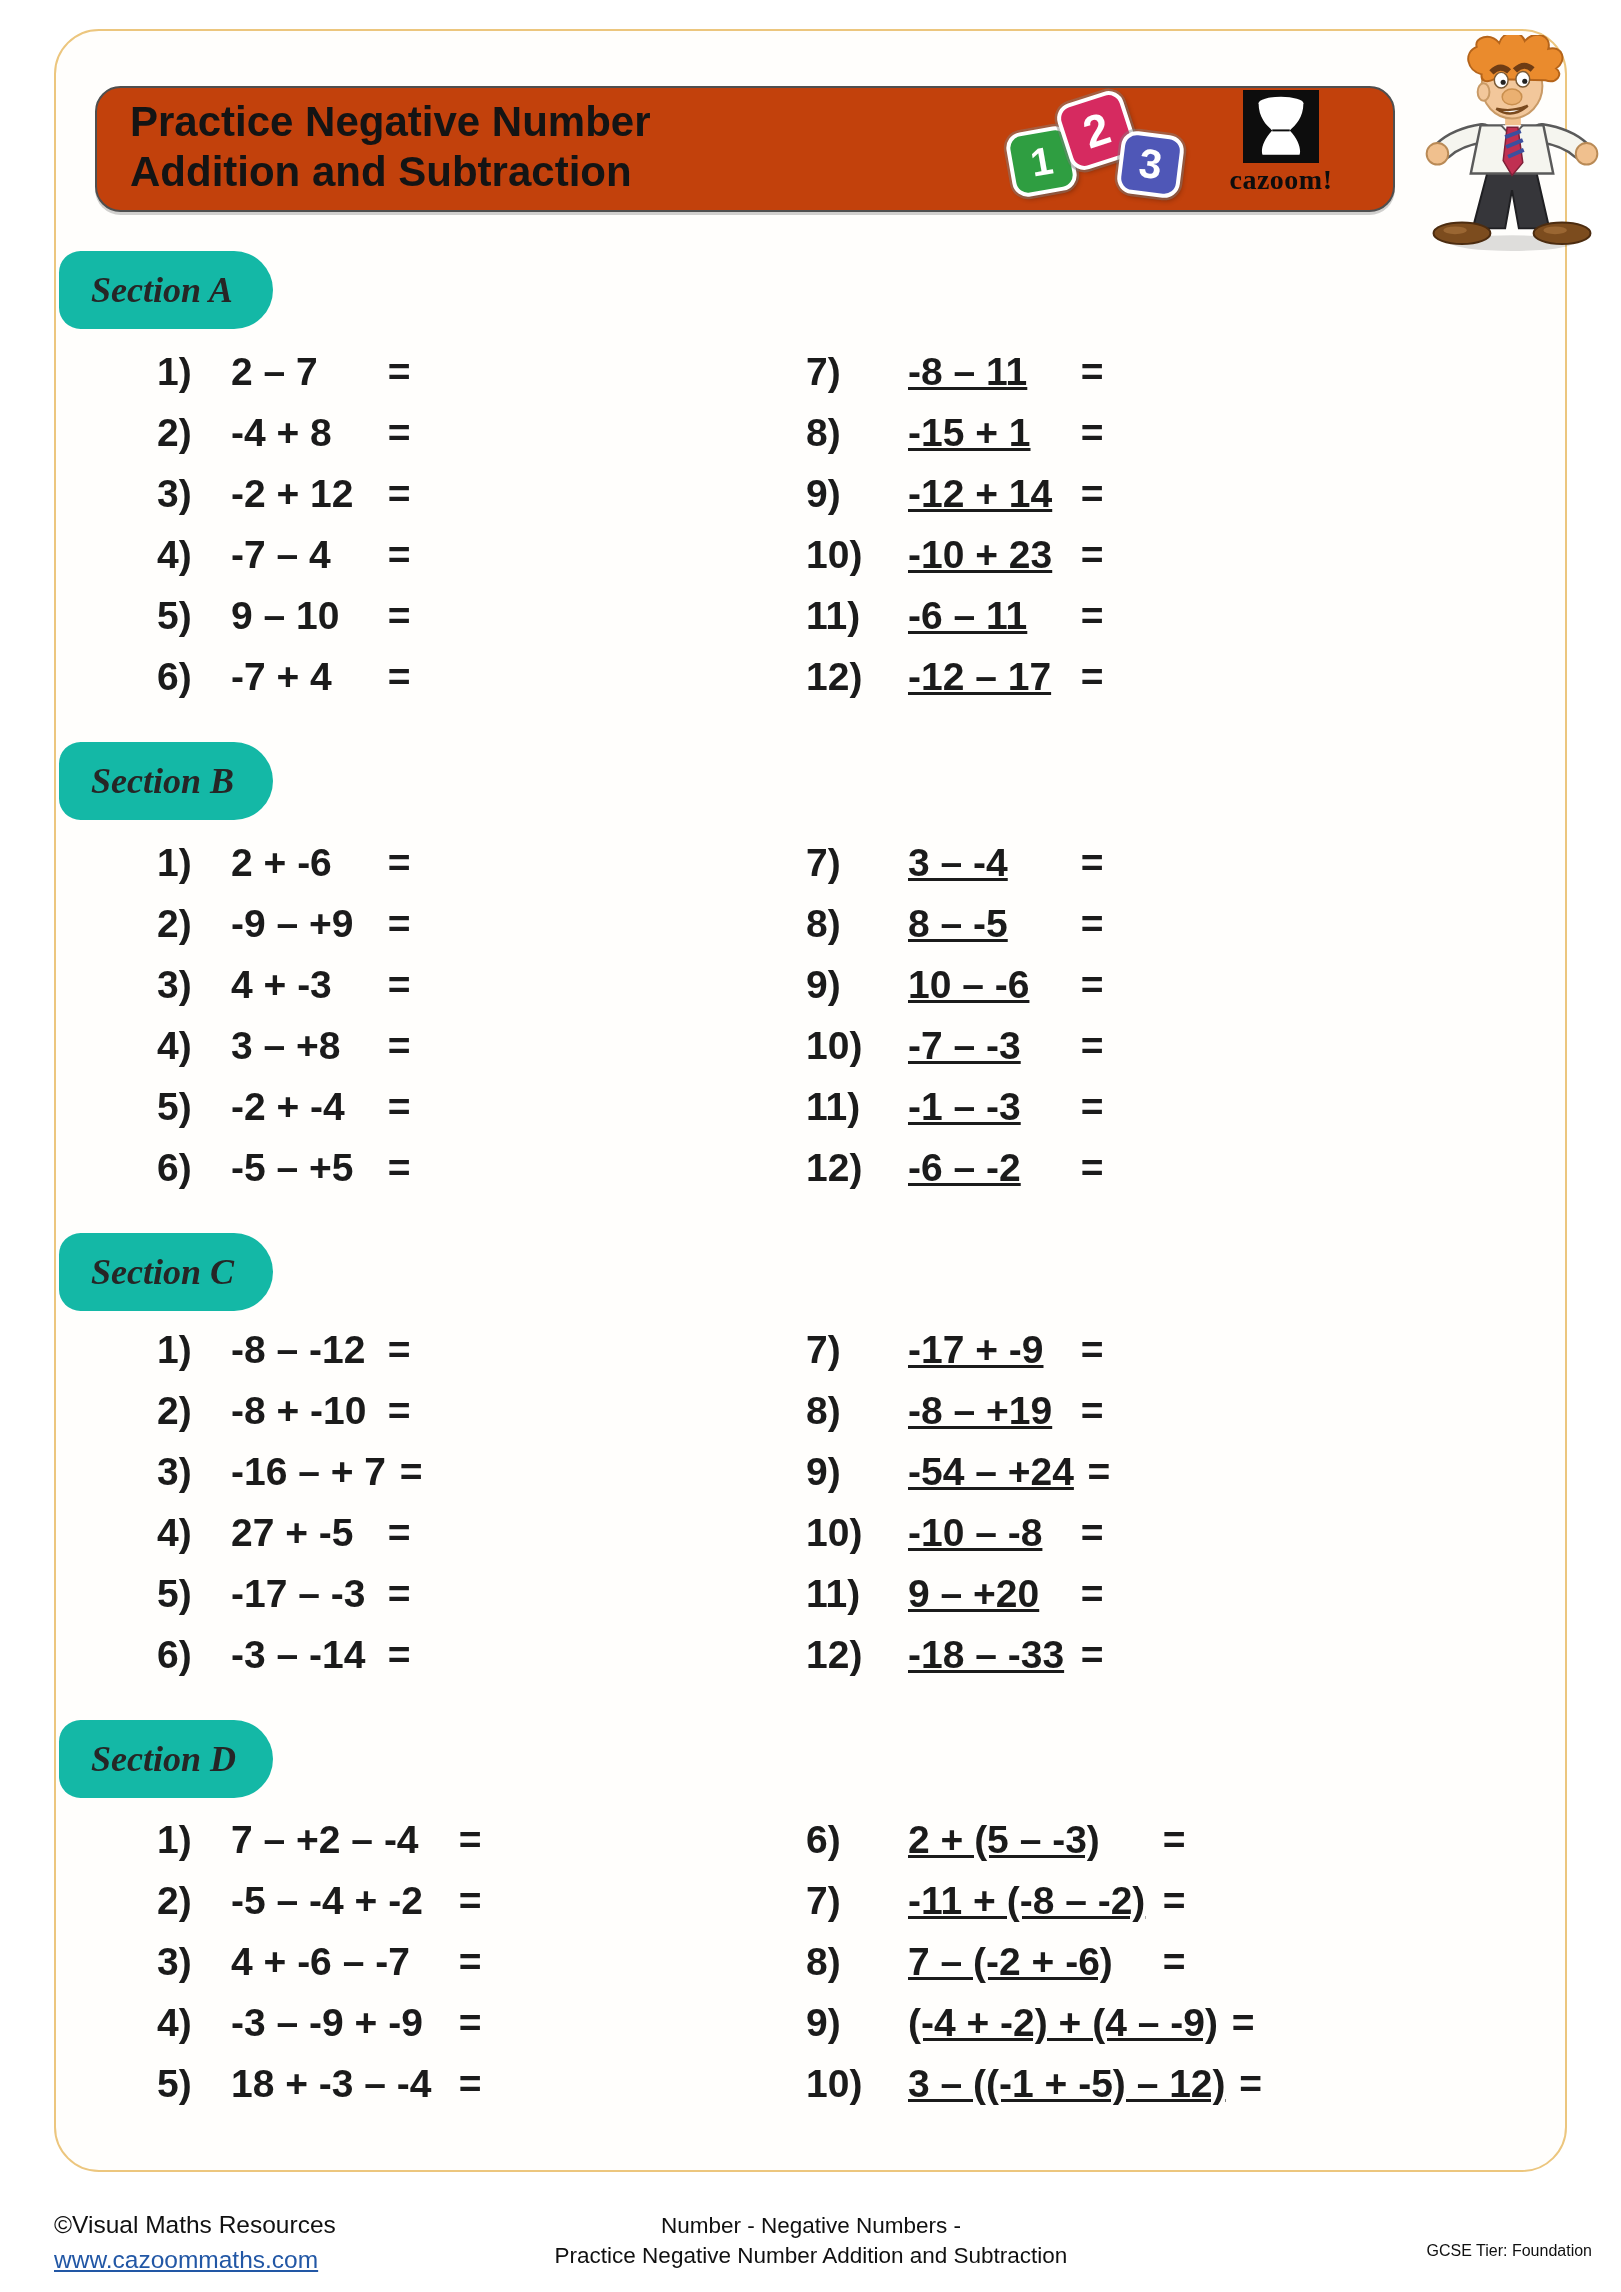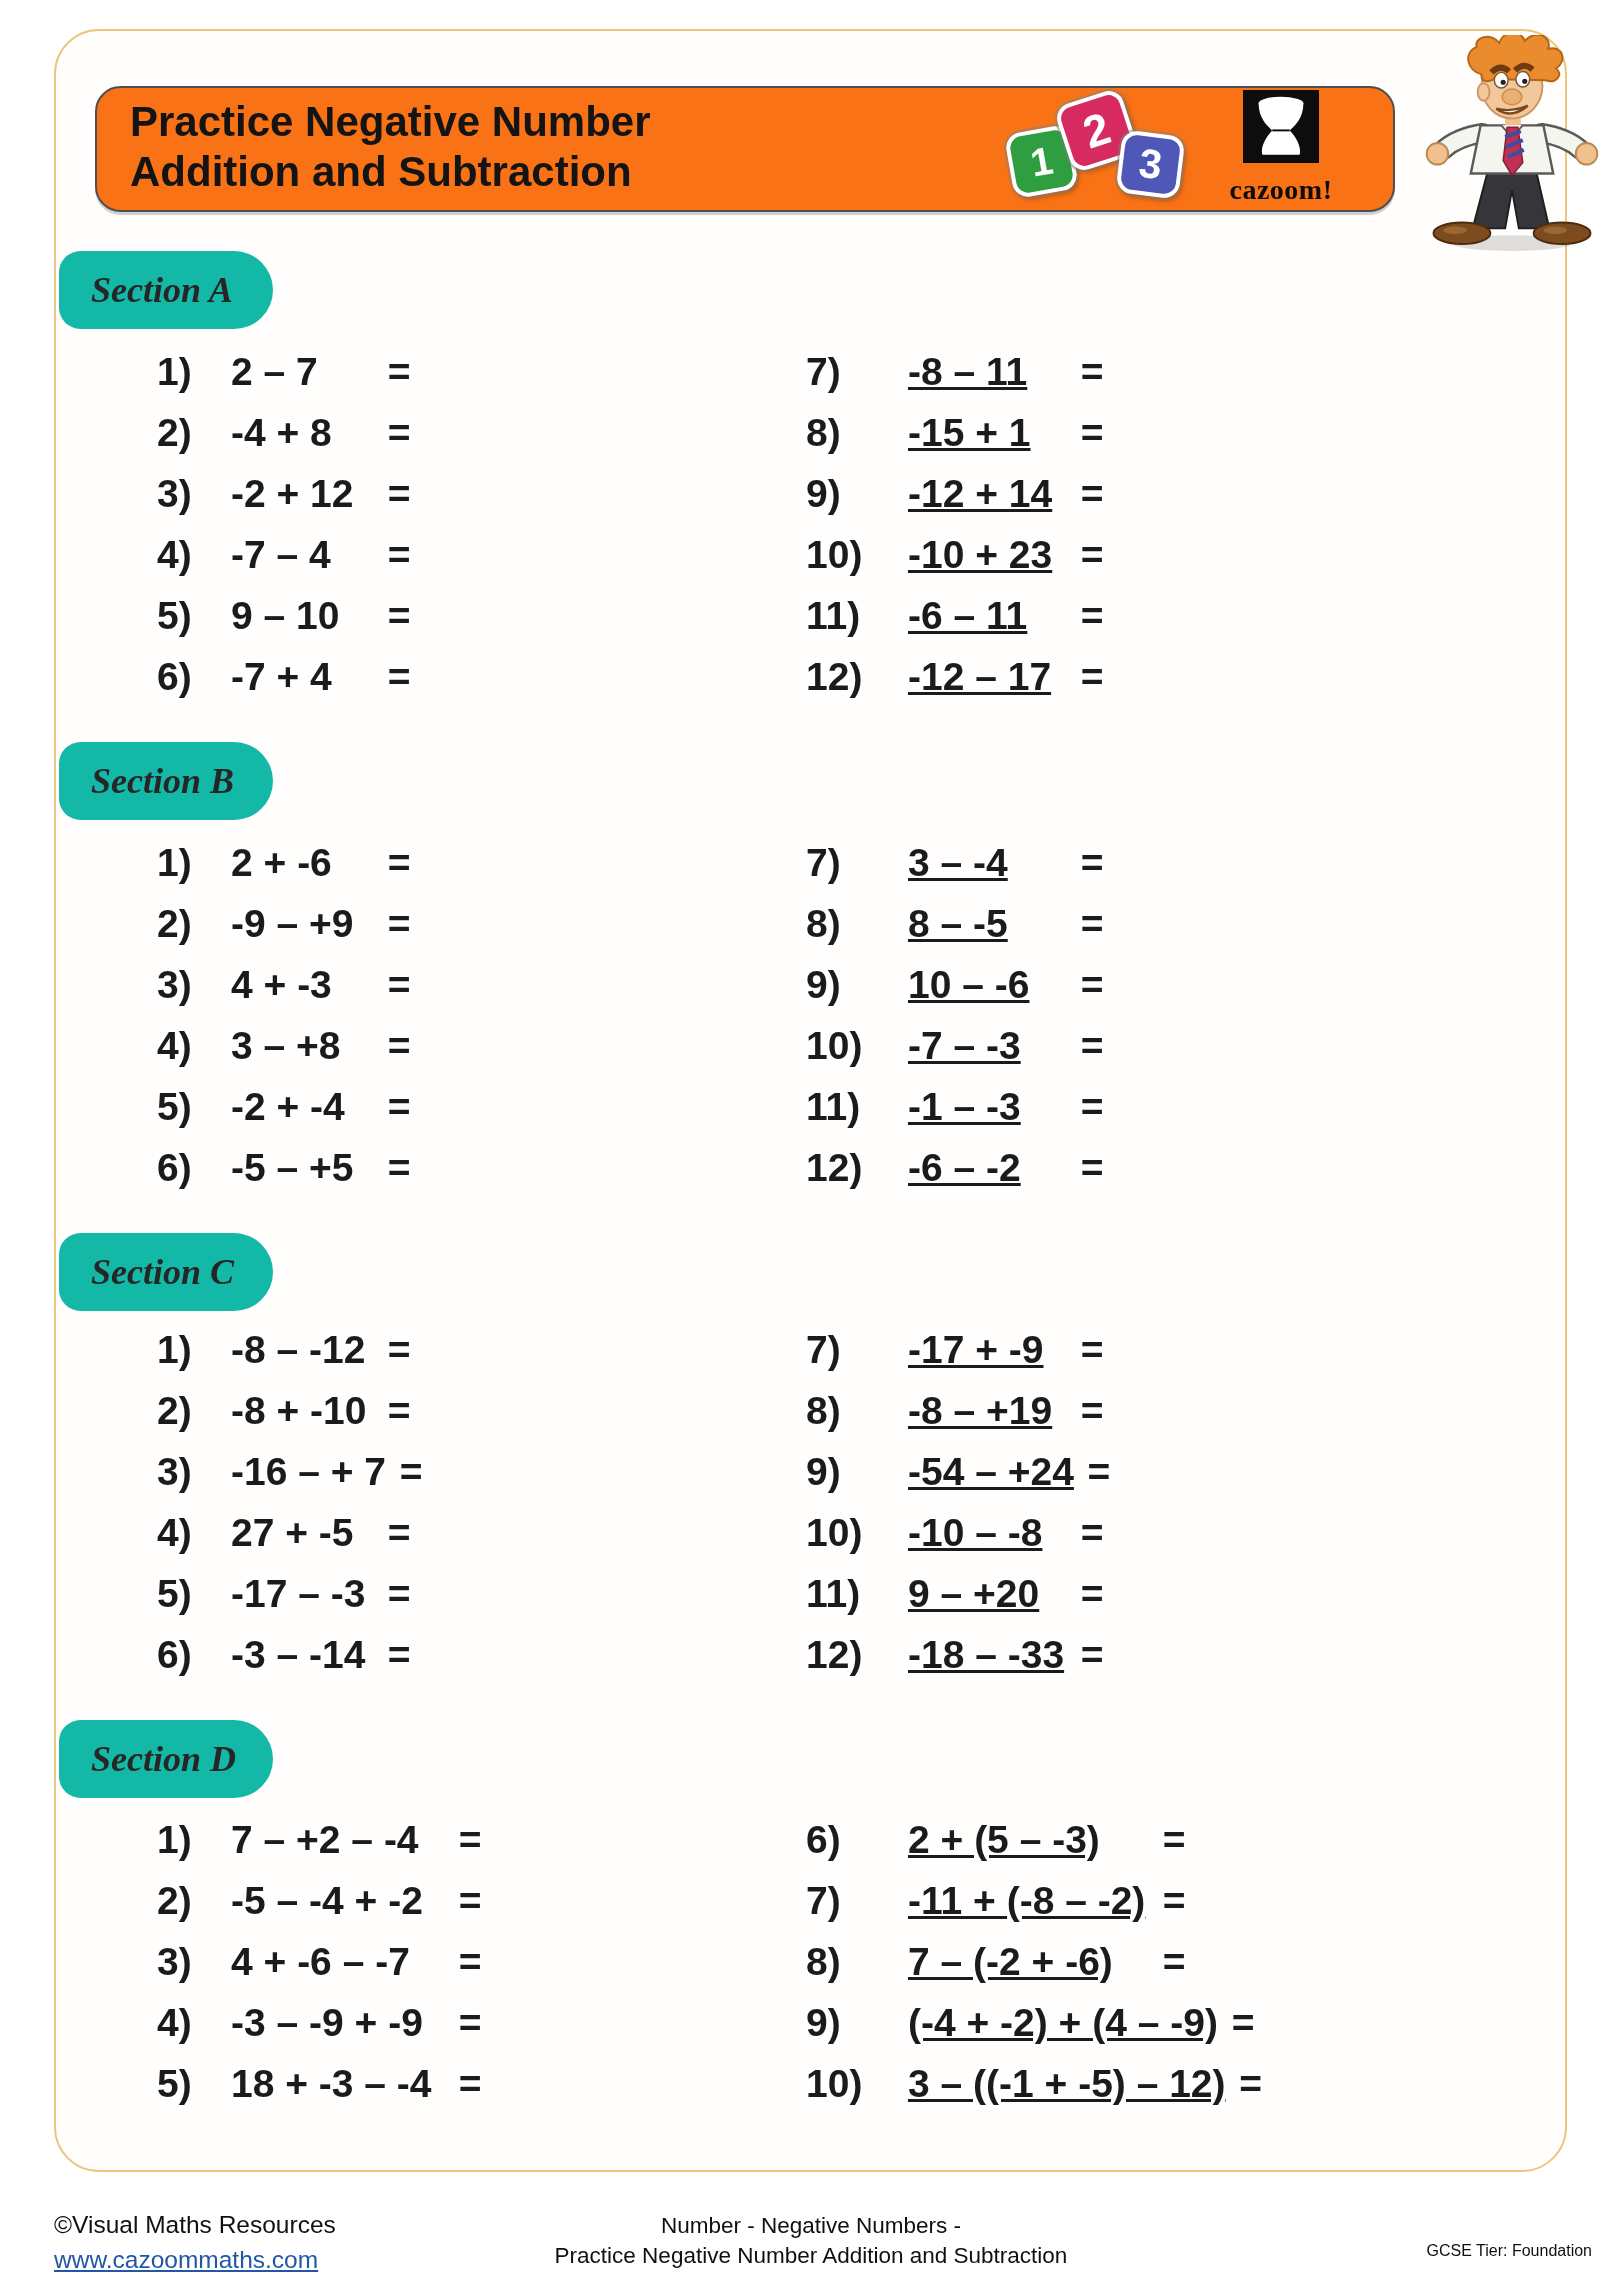--- a/index.html
+++ b/index.html
@@ -8,41 +8,41 @@
     background:#ffffff; font-family:"Liberation Sans", sans-serif;
     overflow:hidden; color:#1b1b1b;
   }
   .frame {
     position:absolute; left:54px; top:29px; width:1509px; height:2139px;
     border:2.9px solid #ecc67e; border-radius:45px; background:#fffefc;
   }
   
   .titlebox {
     position:absolute; left:95px; top:86px; width:1296px; height:122px;
-    background:#f97316; border:2.9px solid #4f4f4f; border-radius:25.5px;
+    background:#c2410c; border:2.9px solid #4f4f4f; border-radius:25.5px;
     box-shadow:0 2.9px 0 rgba(0,0,0,0.18); z-index:2;
   }
   .title {
     position:absolute; left:33px; top:8.8px;
     font-size:42px; font-weight:bold; line-height:50px; color:#141414;
   }
   .blocks { position:absolute; left:910px; top:9.8px; width:181px; height:106px; }
   .tile {
     position:absolute; display:flex; align-items:center; justify-content:center;
     border:4.9px solid #ffffff; border-radius:15.7px; color:#fff; font-weight:bold;
     box-shadow:0 0 0 2.5px rgba(130,130,130,0.45), 2px 2.9px 4.9px rgba(0,0,0,0.3);
   }
   .tile1 { width:57px; height:57px; left:2px;  top:31px; transform:rotate(-10deg); font-size:39px; }
   .tile2 { width:61px; height:61px; left:55px; top:-2px; transform:rotate(-18deg); font-size:45px; }
   .tile3 { width:55px; height:55px; left:112px;top:35px; transform:rotate(7deg);  font-size:41px; }
   .cazoom { position:absolute; left:1123px; top:2px; width:122px; text-align:center; }
   .cazoom .box { width:76px; height:73px; background:#0d0d0d; margin:0 auto; }
   .cazoom .word {
     font-family:"Liberation Serif", serif; font-weight:bold; font-size:28px;
-    color:#0d0d0d; margin-top:11px; letter-spacing:0.5px;
+    color:#0d0d0d; margin-top:1px; letter-spacing:0.5px;
   }
   .cartoon { position:absolute; left:1408px; top:35px; width:208px; height:218px; z-index:5; }
   
   .section { position:absolute; left:0; width:1621px; }
   #secA { top:251px; } #secB { top:742px; } #secC { top:1233px; } #secD { top:1720px; }
   .blob {
     position:absolute; left:59px; top:0; width:214px; height:78px;
     background:#14b8a6; border-radius:21.6px 39px 39px 21.6px;
     display:flex; align-items:center; padding-left:32px; box-sizing:border-box;
   }

